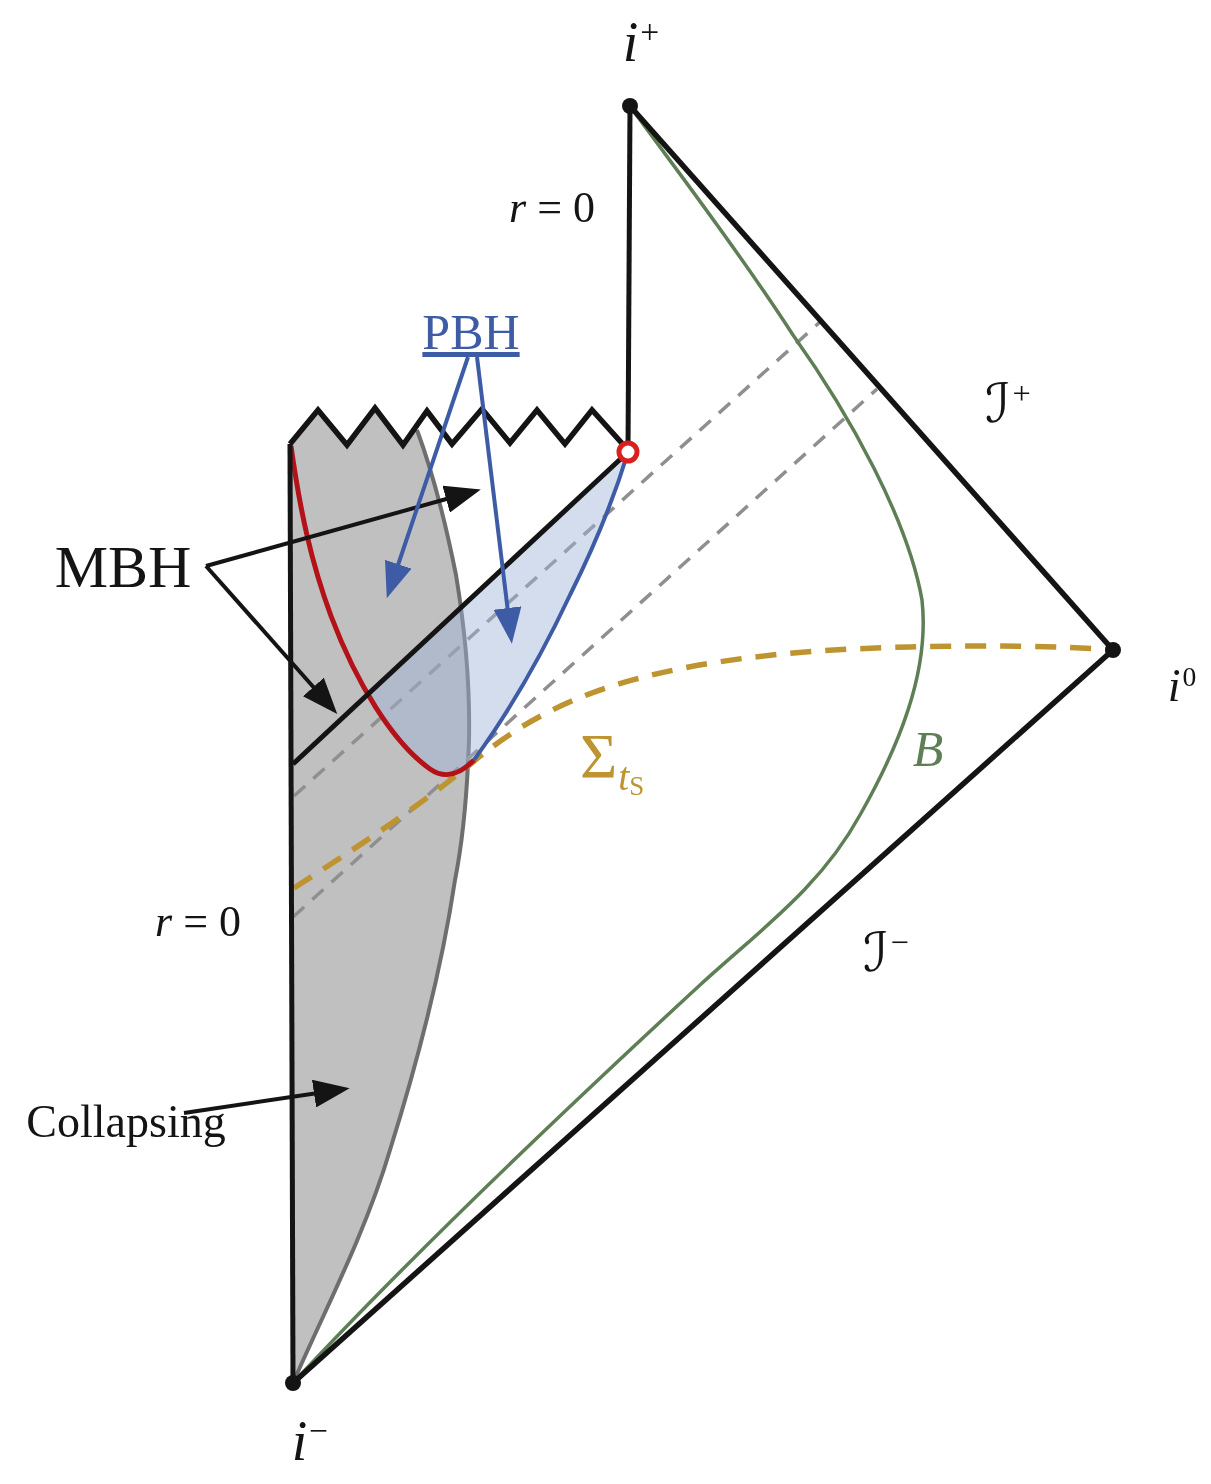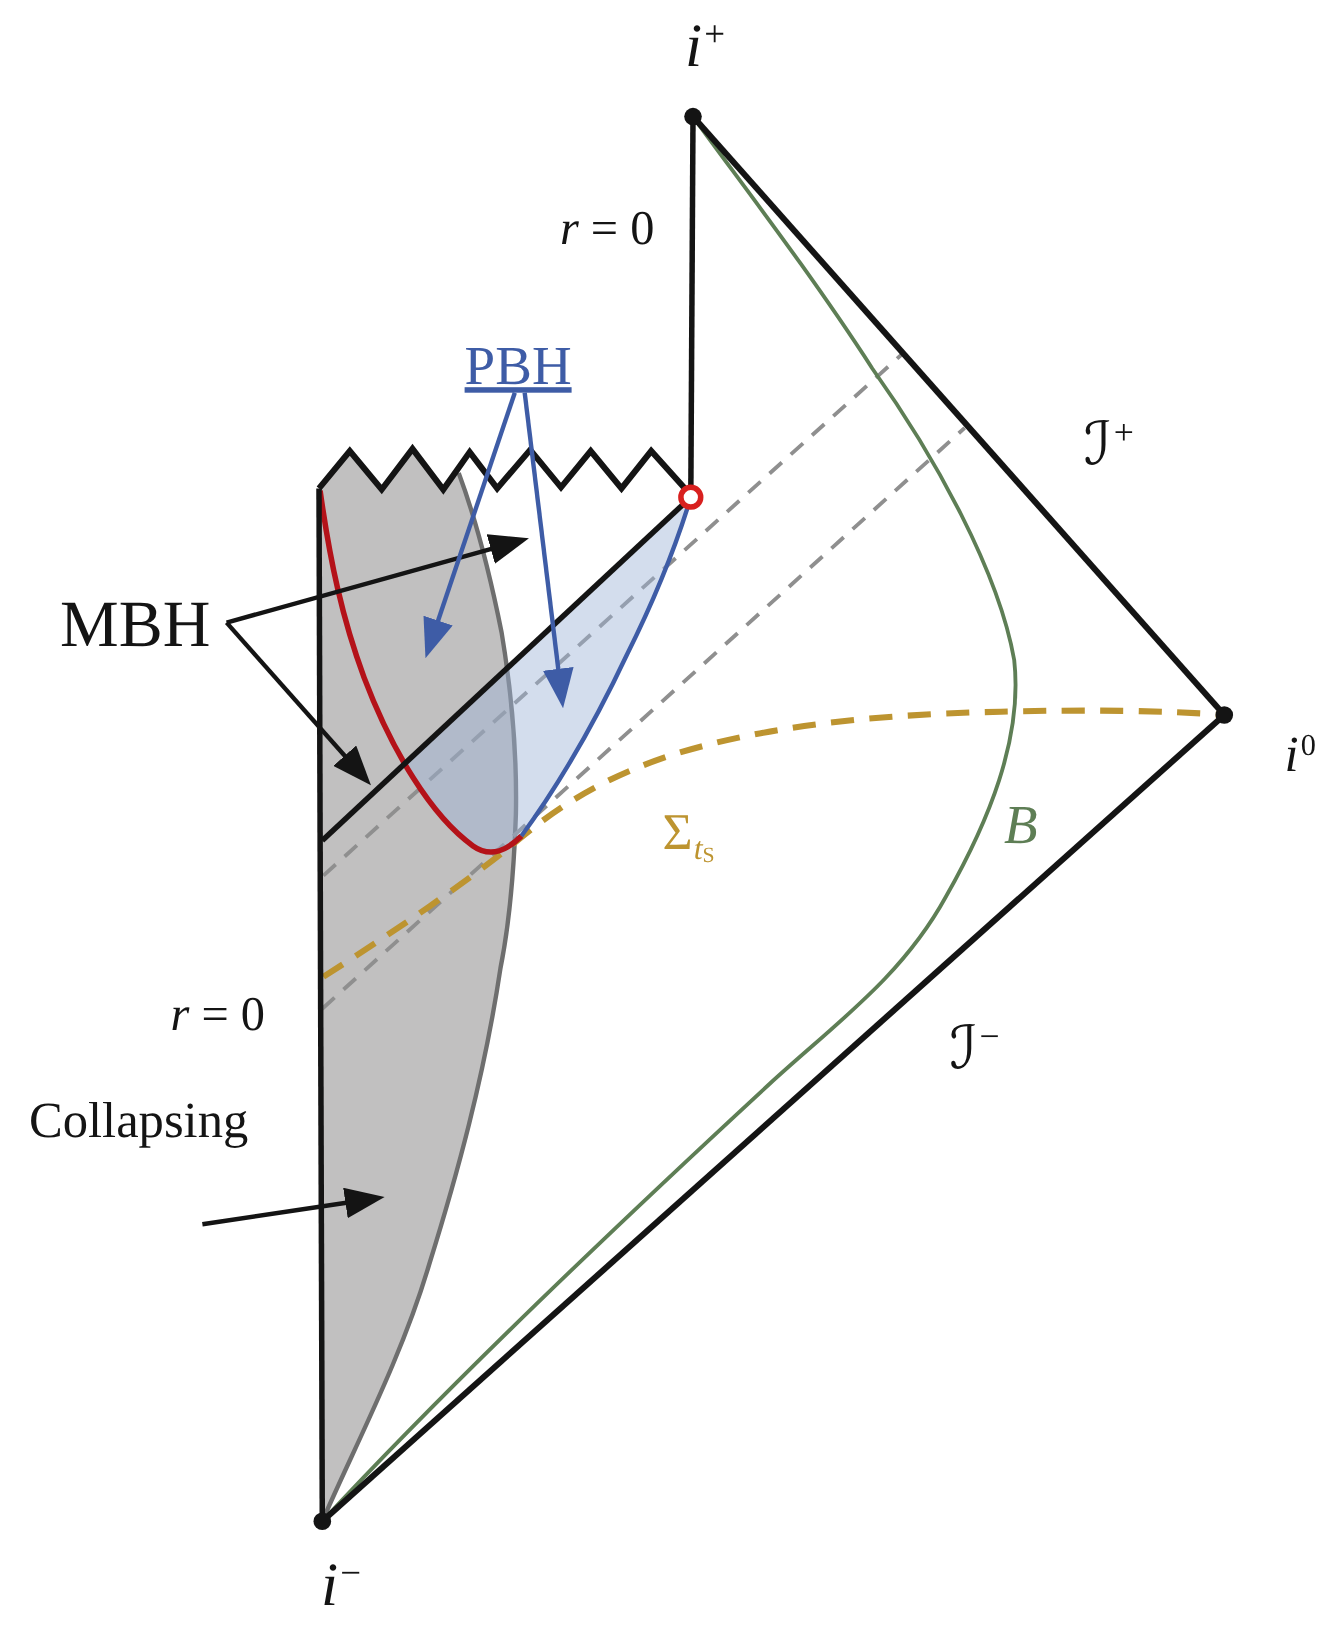--- a/index.html
+++ b/index.html
@@ -92,35 +92,35 @@
   <div class="lbl" style="left:123px;top:567px;font-size:60px;">MBH</div>
 
   <div class="lbl" style="left:1008px;top:404px;font-size:54px;">
     <span class="script it">ℐ</span><span class="sp">+</span>
   </div>
 
   <div class="lbl" style="left:1182px;top:642px;font-size:46px;margin-top:44px;">
     <span class="it">i</span><span class="sp">0</span>
   </div>
 
-  <div class="lbl gold-text" style="left:626px;top:757px;font-size:47px;">
+  <div class="lbl gold-text" style="left:612px;top:757px;font-size:64px;">
     <span>Σ</span><span class="sb1 it">t</span><span class="sb2">S</span>
   </div>
 
   <div class="lbl green-text it" style="left:928px;top:749px;font-size:50px;">B</div>
 
   <div class="lbl" style="left:886px;top:953px;font-size:54px;">
     <span class="script it">ℐ</span><span class="sp">−</span>
   </div>
 
   <div class="lbl" style="left:198px;top:922px;font-size:44px;">
     <span class="it">r</span><span> = 0</span>
   </div>
 
-  <div class="lbl two-line" style="left:126px;top:1018px;font-size:46px;">
+  <div class="lbl two-line" style="left:126px;top:1122px;font-size:46px;">
     <div>Collapsing</div>
   </div>
 
   <div class="lbl" style="left:310px;top:1441px;font-size:56px;">
     <span class="it">i</span><span class="sp">−</span>
   </div>
 
 </div>
 
 </body></html>

